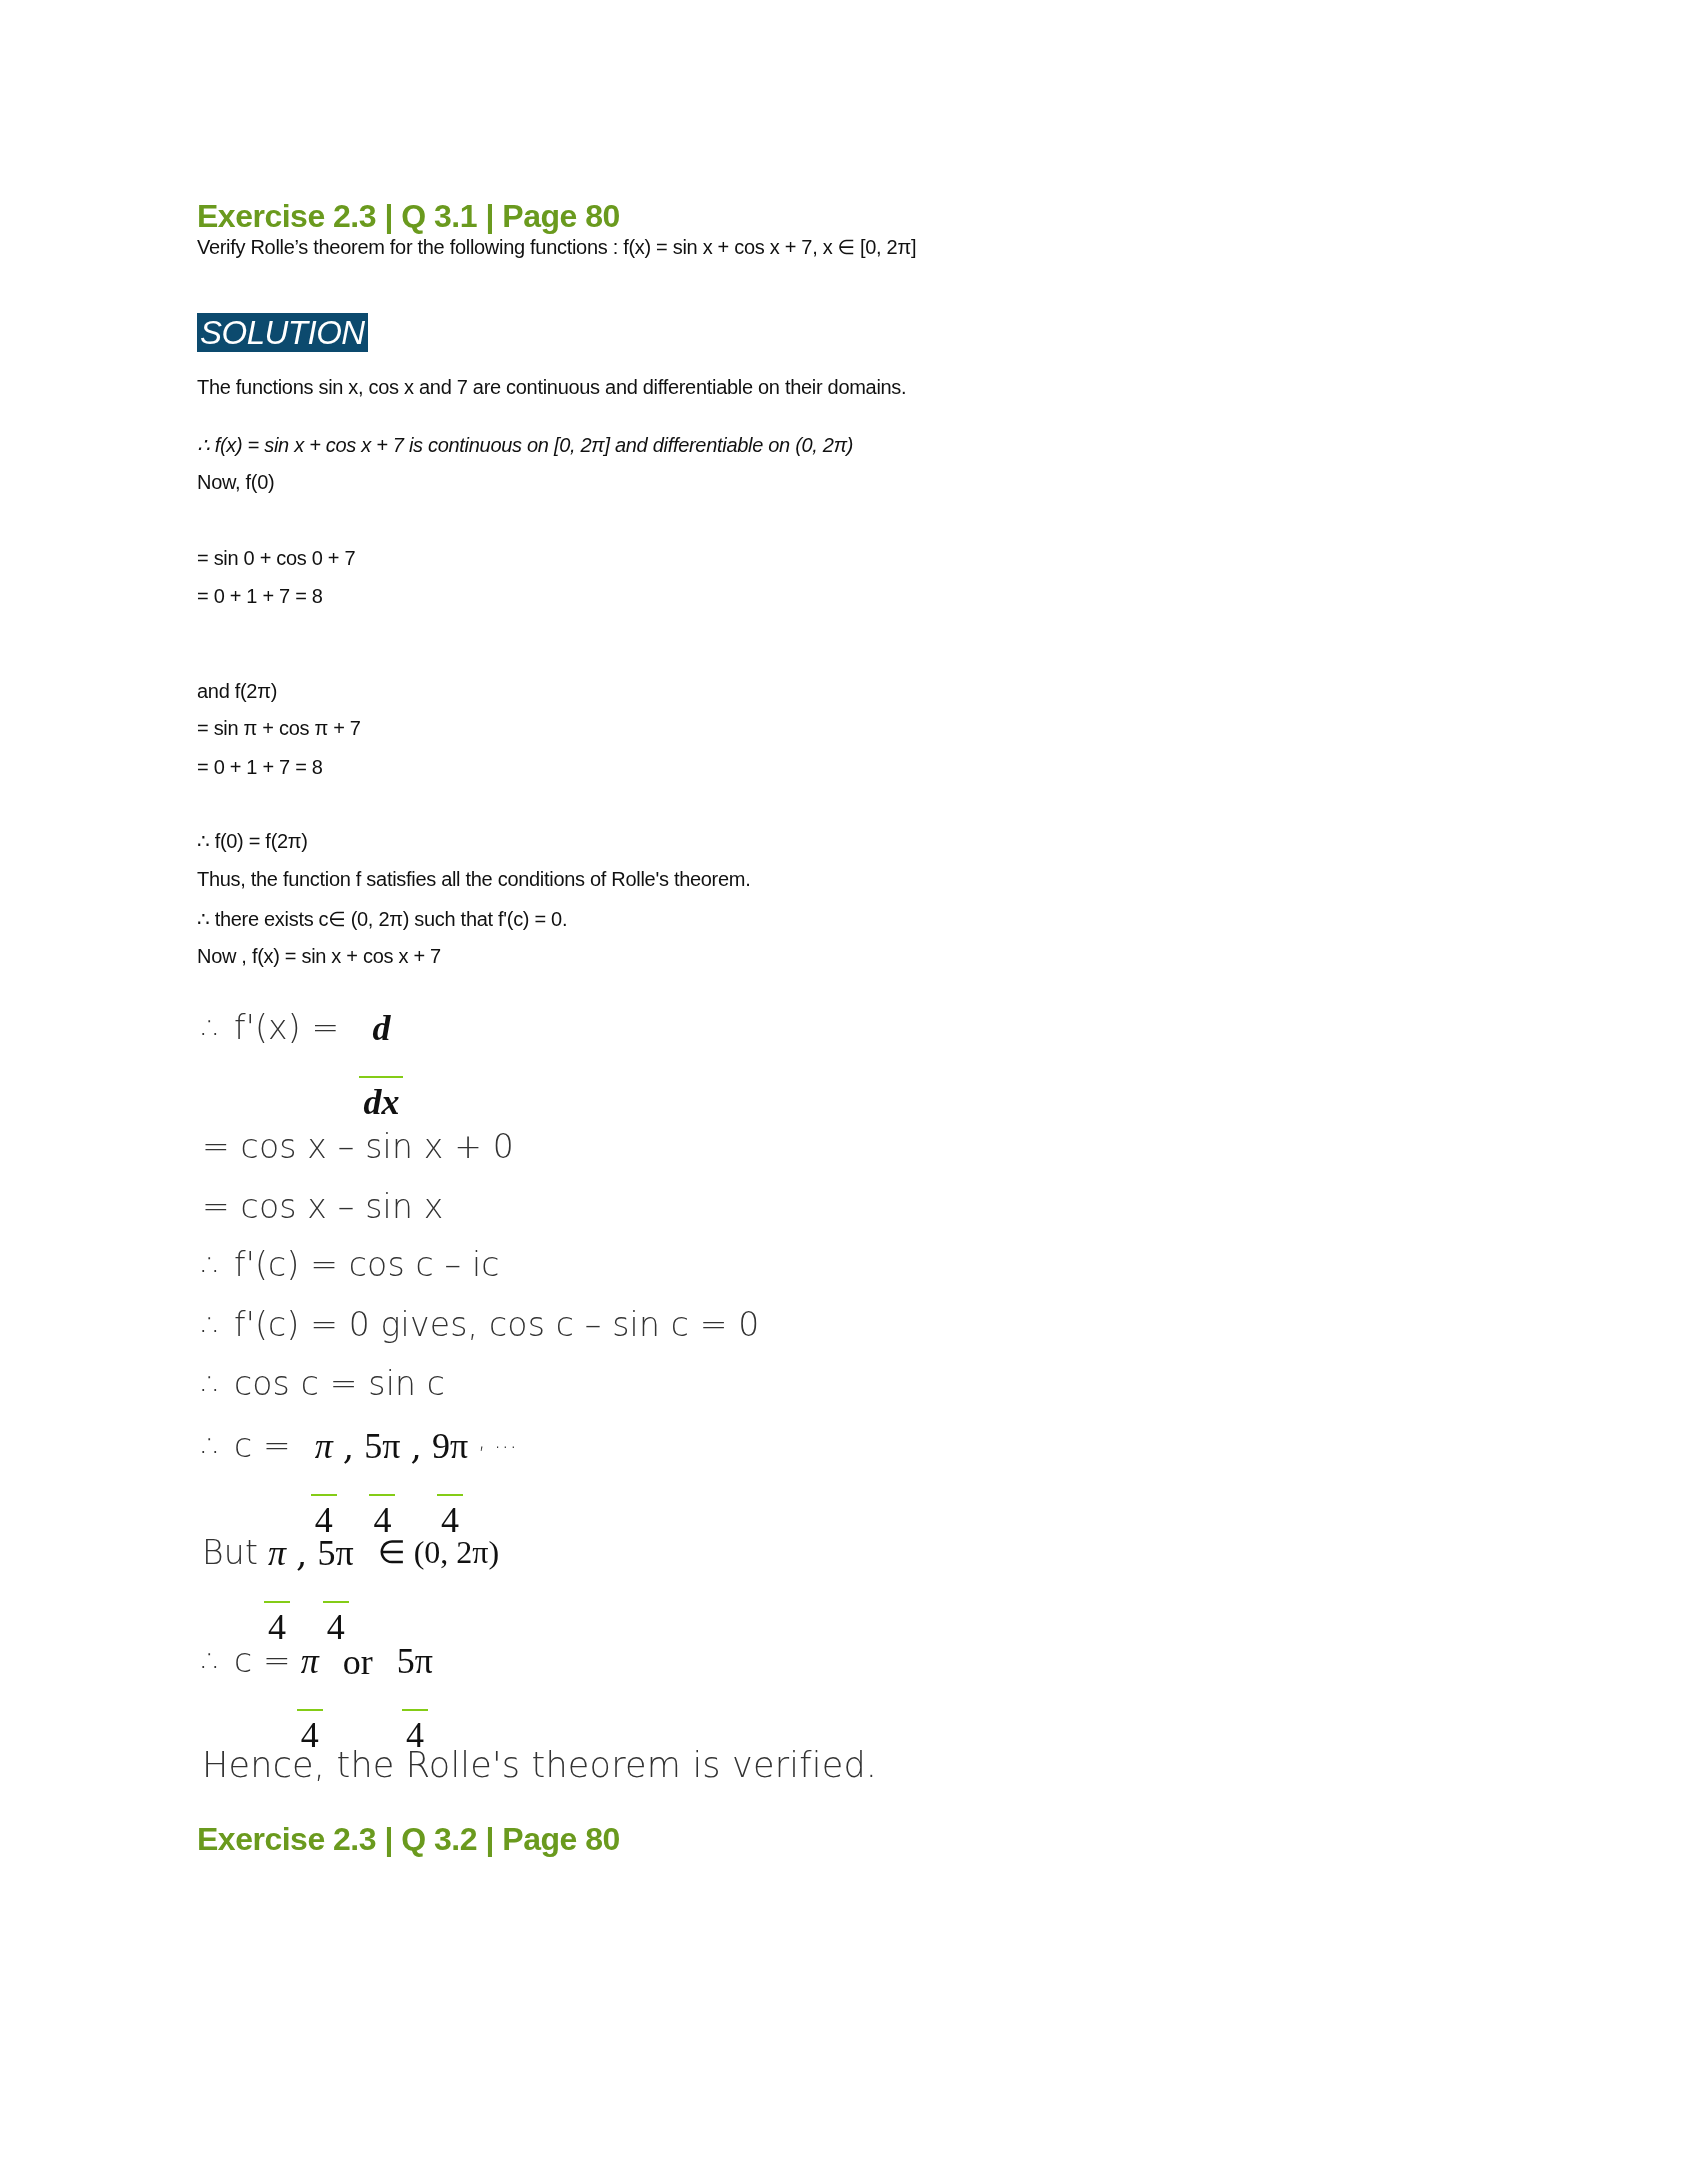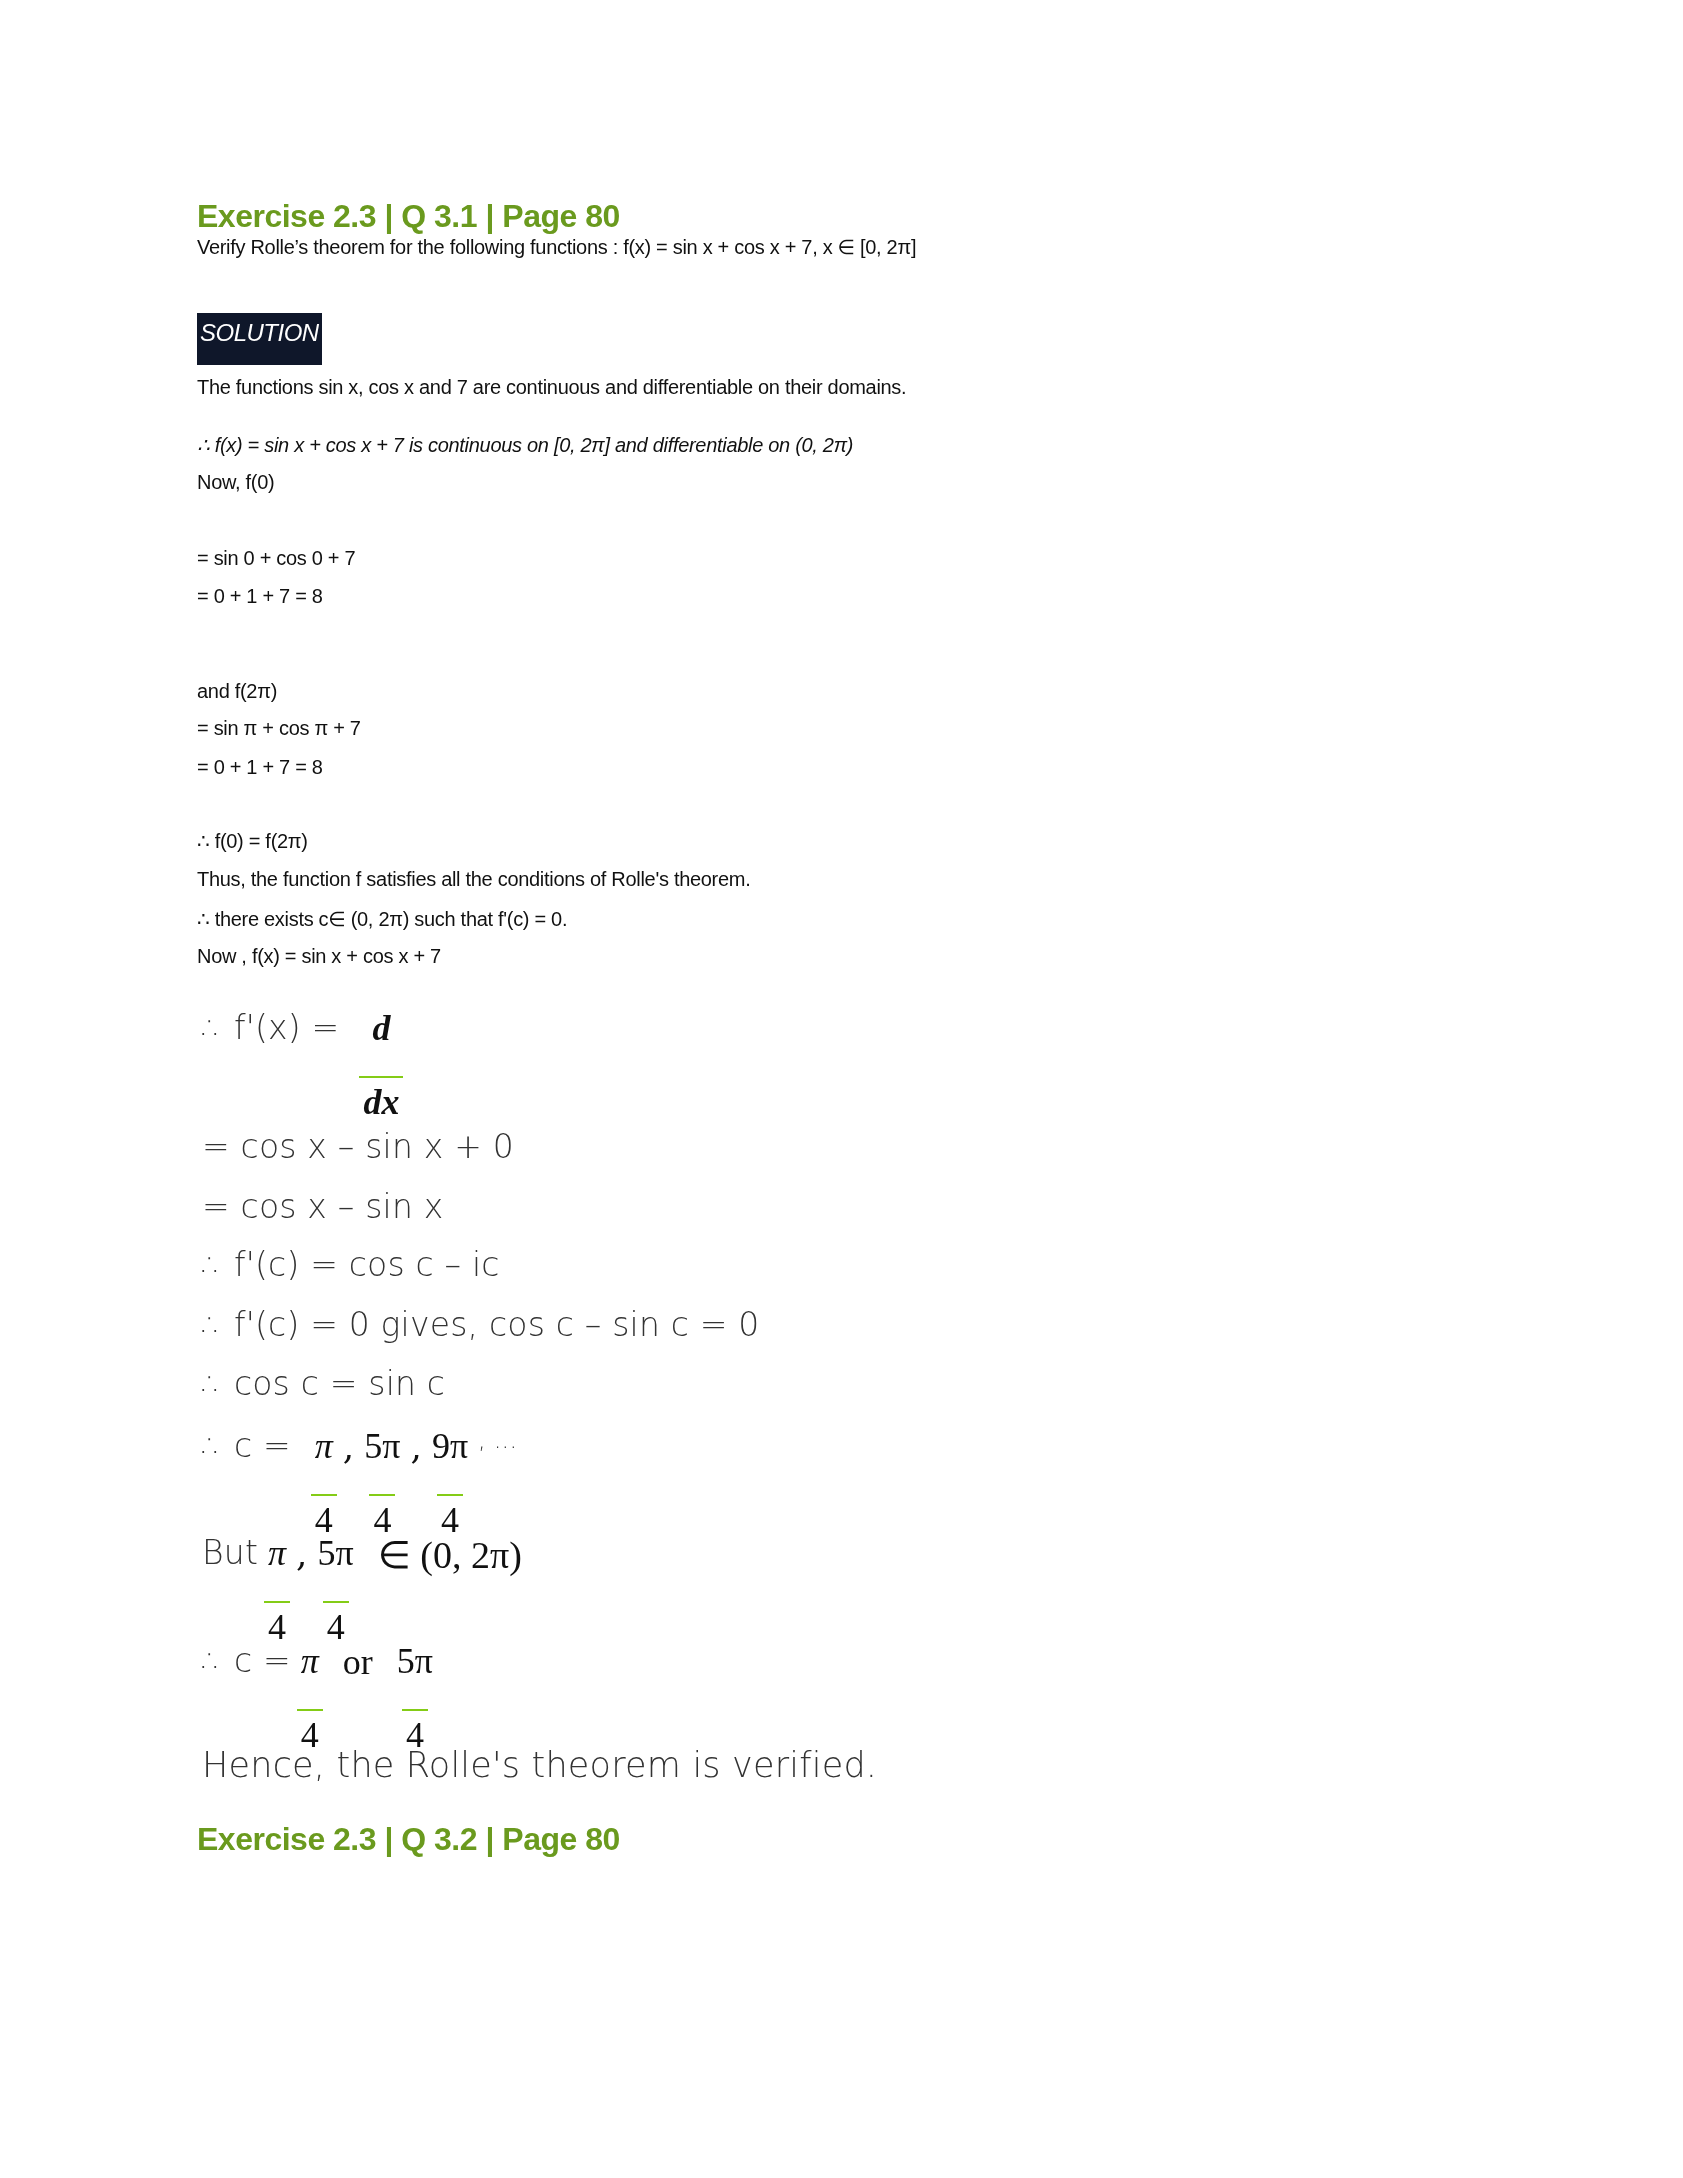--- a/index.html
+++ b/index.html
@@ -1,20 +1,20 @@
 <!DOCTYPE html>
 <html><head>
 <meta charset="utf-8">
 <style>
   html, body { margin: 0; padding: 0; background: #ffffff; }
   body { width: 1683px; height: 2178px; position: relative; overflow: hidden; }
   .abs { position: absolute; white-space: nowrap; }
   .sans { font-family: "Liberation Sans", sans-serif; color: #111; font-size: 20px; letter-spacing: -0.3px; }
   .heading { font-family: "Liberation Sans", sans-serif; font-weight: bold; color: #6a9a1e; font-size: 32px; letter-spacing: -0.5px; }
-  .badge { background: #0f172a; color: #ffffff; font-family: "Liberation Sans", sans-serif; font-style: italic; font-size: 24px; padding: 2px 3px 14px 3px; line-height: 36px; letter-spacing: -0.5px; }
+  .badge { background: #0c4a6e; color: #ffffff; font-family: "Liberation Sans", sans-serif; font-style: italic; font-size: 33px; padding: 2px 3px 1px 3px; line-height: 36px; letter-spacing: -0.5px; }
   .soft { font-family: "DejaVu Sans", sans-serif; color: #333; font-size: 33px; font-weight: 300; letter-spacing: 0.2px; }
   .serif { font-family: "DejaVu Serif", "Liberation Serif", serif; color: #111; font-size: 36px; }
   .frac { display: inline-flex; flex-direction: column; align-items: center; vertical-align: middle; margin: 0 6px; font-family: "Liberation Serif", serif; font-size: 36px; color: #111; }
   .frac .num { padding: 0 4px 4px 4px; line-height: 40px; }
   .frac .den { border-top: 2px solid #84cc16; padding: 4px 4px 0 4px; line-height: 40px; margin-top: 24px; }
   .ital { font-style: italic; }
   .row { display: flex; align-items: flex-start; }
   .gap { display: inline-block; width: 14px; }
 </style>
 </head>
@@ -78,21 +78,21 @@
   <span class="frac">
     <span class="num ital">π</span>
     <span class="den">4</span>
   </span>
   <span class="serif">,</span>
   <span class="frac">
     <span class="num">5π</span>
     <span class="den">4</span>
   </span>
   <span class="gap"></span>
-  <span class="serif" style="font-family:'Liberation Serif', serif; font-size:38px;">∈ (0, 2π)</span>
+  <span class="serif" style="font-family:'Liberation Serif', serif; font-size:32px;">∈ (0, 2π)</span>
 </div>
 
 <div class="abs row" style="left:202px; top:1641px;">
   <span class="soft">∴ c =</span>
   <span class="frac">
     <span class="num ital">π</span>
     <span class="den">4</span>
   </span>
   <span class="gap"></span>
   <span class="serif" style="font-family:'Liberation Serif', serif;">or</span>

